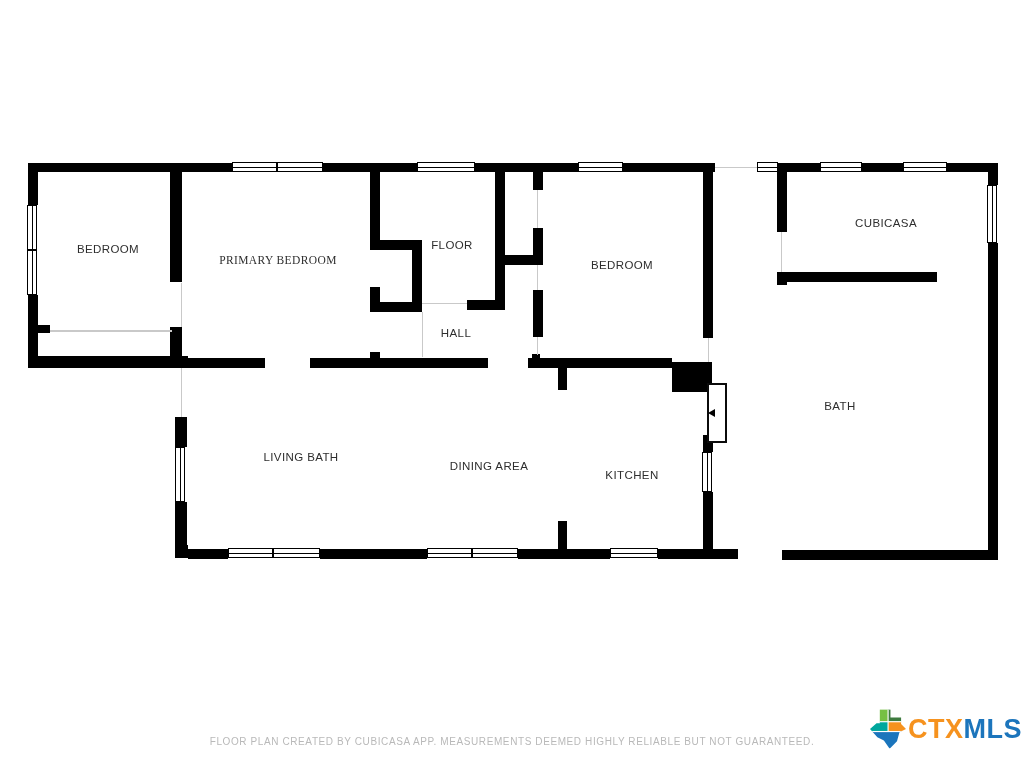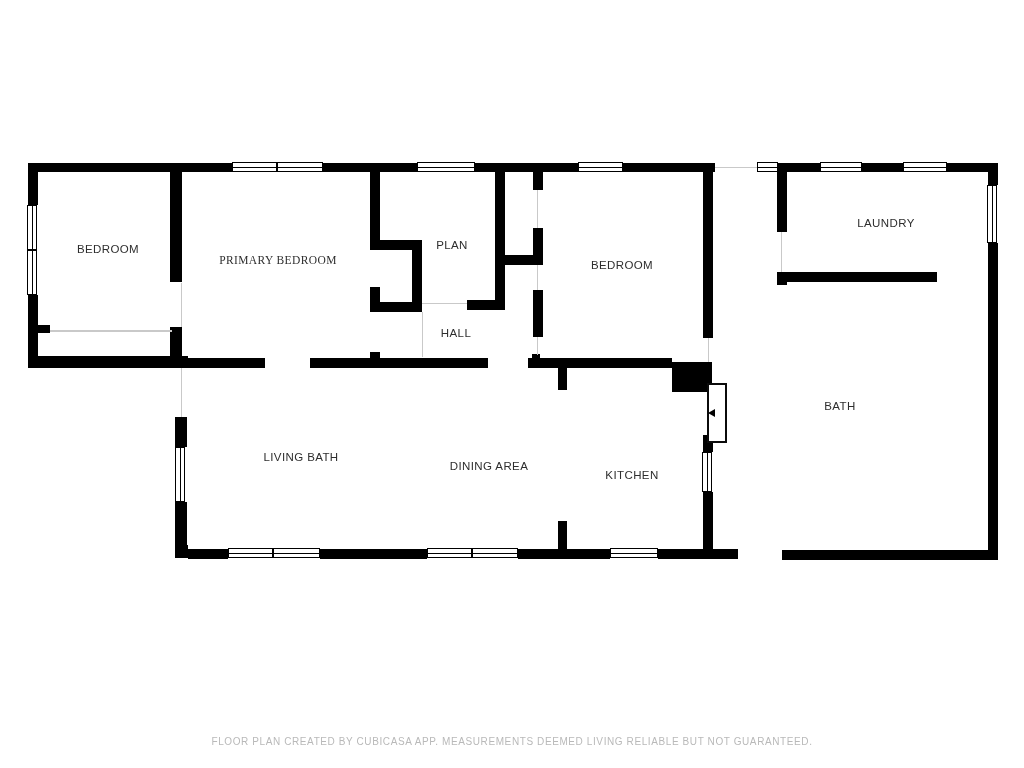--- a/index.html
+++ b/index.html
@@ -106,26 +106,48 @@
       <div class="opening" style="left: 537px; top: 190px; width: 1px; height: 38px;"></div>
       <div class="opening" style="left: 537px; top: 265px; width: 1px; height: 25px;"></div>
       <div class="opening" style="left: 537px; top: 337px; width: 1px; height: 18px;"></div>
       <div class="opening" style="left: 708px; top: 338px; width: 1px; height: 24px;"></div>
       <div class="opening" style="left: 781px; top: 232px; width: 1px; height: 40px;"></div>
       <div class="opening" style="left: 715px; top: 167px; width: 42px; height: 1px;"></div>
       <div class="door-leaf" style="left: 707px; top: 383px; width: 20px; height: 60px;"></div>
       <div class="door-arrow" style="left: 708px; top: 409px; width: 0px; height: 0px;"></div>
       <div class="room-label" style="left: 108px; top: 249px;">BEDROOM</div>
       <div class="room-label" style="left: 278px; top: 260px; font-family: Liberation Serif, serif;">PRIMARY BEDROOM</div>
-      <div class="room-label" style="left: 452px; top: 245px;">PLAN</div>
+      <div class="room-label" style="left: 452px; top: 245px;">FLOOR</div>
       <div class="room-label" style="left: 456px; top: 333px;">HALL</div>
       <div class="room-label" style="left: 622px; top: 265px;">BEDROOM</div>
-      <div class="room-label" style="left: 886px; top: 223px;">LAUNDRY</div>
+      <div class="room-label" style="left: 886px; top: 223px;">CUBICASA</div>
       <div class="room-label" style="left: 840px; top: 406px;">BATH</div>
       <div class="room-label" style="left: 301px; top: 457px;">LIVING BATH</div>
       <div class="room-label" style="left: 489px; top: 466px; text-align: center;">DINING AREA</div>
       <div class="room-label" style="left: 632px; top: 475px;">KITCHEN</div>
     </div>
 
-  <div id="footer-note">FLOOR PLAN CREATED BY CUBICASA APP. MEASUREMENTS DEEMED LIVING RELIABLE BUT NOT GUARANTEED.</div>
+  <div id="footer-note">FLOOR PLAN CREATED BY CUBICASA APP. MEASUREMENTS DEEMED HIGHLY RELIABLE BUT NOT GUARANTEED.</div>
 
+  <div id="brand">
+    <svg id="brand-icon" width="36" height="42" viewBox="0 0 44 48">
+      <defs>
+        <clipPath id="txclip">
+          <path d="M12,0 H25 V10 H38 L38,18 L44,24 L36,28 L33,39 L24,48 L17,38 L9,34 L0,24 L8,17 L12,17 Z"></path>
+        </clipPath>
+      </defs>
+      <g clip-path="url(#txclip)">
+        <rect x="0" y="0" width="22" height="15" fill="#76c043"></rect>
+        <rect x="22" y="0" width="22" height="15" fill="#3e7b3f"></rect>
+        <rect x="0" y="15" width="22" height="12" fill="#00a79d"></rect>
+        <rect x="22" y="15" width="22" height="12" fill="#f6921e"></rect>
+        <rect x="0" y="27" width="44" height="21" fill="#1b75bc"></rect>
+        <rect x="21.4" y="0" width="1.4" height="27" fill="#ffffff"></rect>
+        <rect x="0" y="14.4" width="44" height="1.4" fill="#ffffff"></rect>
+        <rect x="0" y="26.4" width="44" height="1.4" fill="#ffffff"></rect>
+      </g>
+    </svg>
+    <div id="brand-text">
+      <span id="brand-prefix" style="color: rgb(246, 146, 30);">CTX</span><span id="brand-suffix" style="color: rgb(28, 117, 188);">MLS</span>
+    </div>
+  </div>
 
 </div>
 
 </body></html>

